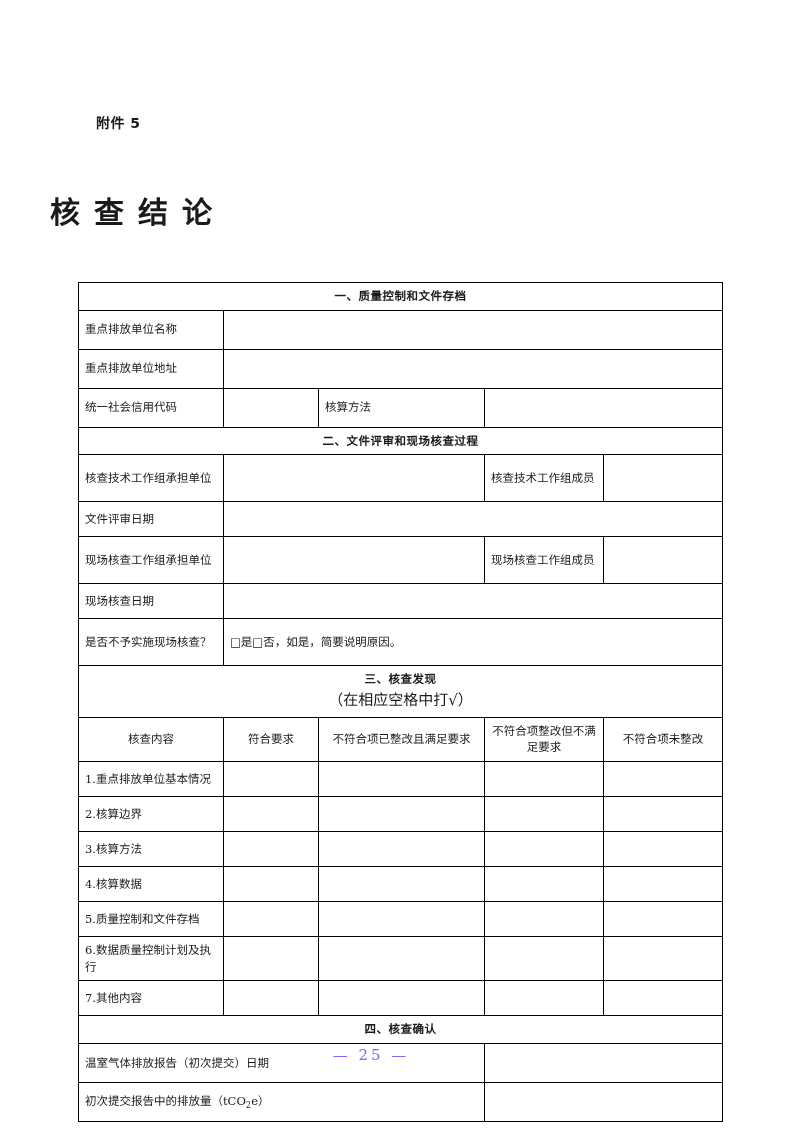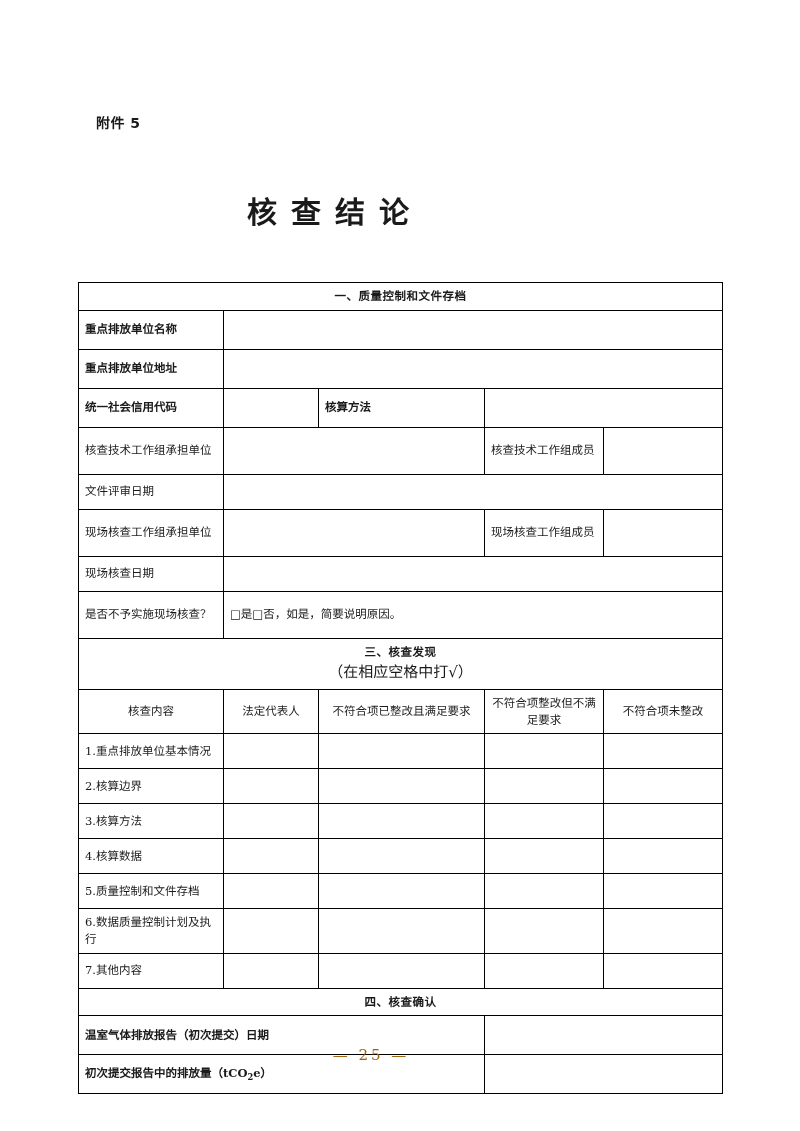--- a/index.html
+++ b/index.html
@@ -32,26 +32,27 @@
     letter-spacing: 0.5px;
     font-family: "DejaVu Sans", "Liberation Sans", sans-serif;
   }
 
   
   .doc-title {
     position: absolute;
     left: 0;
     top: 188px;
     width: 656px;
-    text-align: center;
+    text-align: left;
     font-size: 30px;
     font-weight: bold;
     letter-spacing: 14px;
     text-indent: 14px;
     font-family: "DejaVu Serif", "Liberation Serif", serif;
+    padding-left: 36px;
   }
 
   
   .form-wrap {
     position: absolute;
     left: 78px;
     top: 282px;
     width: 644px;
   }
   table.form {
@@ -99,37 +100,37 @@
     text-align: left;
     padding-left: 7px;
   }
   td.mid-label {
     text-align: left;
     padding-left: 9px;
   }
   td.blank { }
   .r30 { height: 24px; }
   .r42 { height: 36px; }
-  .r34 { height: 28px; font-weight: bold; }
+  .r34 { height: 28px; }
   .chk { font-family: "DejaVu Sans", "Liberation Sans", sans-serif; }
   .sub { vertical-align: sub; font-size: 0.72em; }
 
   
   .page-number {
     position: absolute;
     left: 0;
     top: 1046px;
     width: 800px;
     text-align: center;
     padding-right: 58px;
     box-sizing: border-box;
     font-size: 15px;
     letter-spacing: 3px;
     font-family: "DejaVu Serif", "Liberation Serif", serif;
-    color: #a16207;
+    color: #8b5cf6;
   }
 </style>
 </head>
 <body>
 
 <div class="page">
 
   <div class="attach-label">附件 5</div>
 
   <div class="doc-title">核查结论</div>
@@ -157,20 +158,23 @@
           <td class="blank r34" colspan="4"></td>
         </tr>
         <tr>
           <td class="label r34">统一社会信用代码</td>
           <td class="blank r34"></td>
           <td class="mid-label r34">核算方法</td>
           <td class="blank r34" colspan="2"></td>
         </tr>
 
         <tr>
+          <td class="section-head" colspan="5">二、文件评审和现场核查过程</td>
+        </tr>
+        <tr>
           <td class="label r42">核查技术工作组承担单位</td>
           <td class="blank r42" colspan="2"></td>
           <td class="mid-label r42">核查技术工作组成员</td>
           <td class="blank r42"></td>
         </tr>
         <tr>
           <td class="label r30">文件评审日期</td>
           <td class="blank r30" colspan="4"></td>
         </tr>
         <tr>
@@ -189,21 +193,21 @@
         </tr>
 
         <tr>
           <td class="section-head" colspan="5">
             <span>三、核查发现</span>
             <span class="note">（在相应空格中打√）</span>
           </td>
         </tr>
         <tr>
           <td class="col-head">核查内容</td>
-          <td class="col-head">法定代表人</td>
+          <td class="col-head">符合要求</td>
           <td class="col-head">不符合项已整改且满足要求</td>
           <td class="col-head">不符合项整改但不满足要求</td>
           <td class="col-head">不符合项未整改</td>
         </tr>
 
         <tr>
           <td class="label r30">1.重点排放单位基本情况</td>
           <td class="blank r30"></td>
           <td class="blank r30"></td>
           <td class="blank r30"></td>

